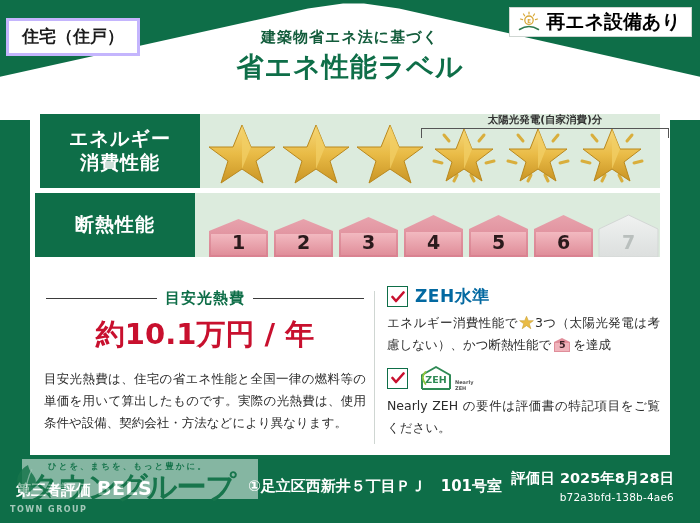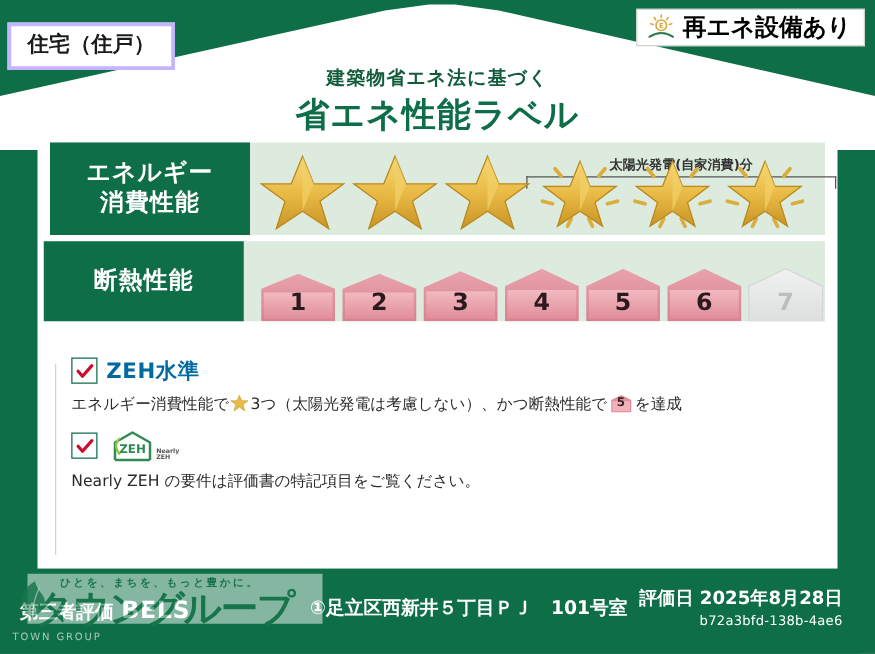--- a/index.html
+++ b/index.html
@@ -46,21 +46,21 @@
     height:30px;box-sizing:border-box;
     display:flex;align-items:center;gap:5px;
     padding:0 10px 0 7px;
     z-index:40;
   }
   .re-badge .txt{font-size:19px;font-weight:bold;color:#000000;white-space:nowrap;}
   .sun-ico{width:24px;height:22px;display:block;}
 
   
   .heading{
-    position:absolute;left:0;top:53px;width:700px;text-align:center;z-index:30;
+    position:absolute;left:0;top:28px;width:700px;text-align:center;z-index:30;
     pointer-events:none;
   }
   .heading .sub{font-size:15px;font-weight:bold;color:#125c3b;letter-spacing:1px;}
   .heading .main{font-size:27px;font-weight:bold;color:#0e6e48;letter-spacing:1px;margin-top:2px;}
 
   
   .body-panel{
     position:absolute;left:30px;top:110px;width:640px;height:345px;
     background:#ffffff;
   }
@@ -84,21 +84,21 @@
   
   .stars{
     display:flex;align-items:center;height:100%;
     padding-left:6px;gap:2px;
   }
   .star-wrap{position:relative;width:72px;height:68px;}
   .star-wrap svg{position:absolute;left:0;top:0;}
 
   
   .pv-bracket{
-    position:absolute;left:221px;top:13px;width:248px;height:26px;
+    position:absolute;left:221px;top:0;width:248px;height:26px;
     pointer-events:none;
   }
   .pv-bracket .cap{
     text-align:center;font-size:10.5px;font-weight:bold;color:#333333;
     line-height:1;
   }
   .pv-bracket .rule{
     position:relative;margin-top:3px;height:9px;
     border-left:1.5px solid #555;border-right:1.5px solid #555;
     border-top:1.5px solid #555;
@@ -204,21 +204,21 @@
     position:absolute;left:42px;top:6px;font-size:8.5px;color:#1d7a4f;
     letter-spacing:2px;white-space:nowrap;font-weight:bold;
   }
   .wm-name{
     position:absolute;left:22px;top:12px;
     font-size:30px;font-weight:bold;color:#1d7a4f;letter-spacing:-1px;
     white-space:nowrap;
   }
   .wm-sub{
     position:absolute;left:4px;top:50px;font-size:8px;color:#ffffff;
-    letter-spacing:1.5px;font-weight:normal;
+    letter-spacing:1.5px;font-weight:bold;
   }
   .wm-leaf{position:absolute;left:2px;top:6px;}
 </style>
 </head>
 <body>
 
 <div class="label-root">
 
   <div class="roof">
     <div class="roof-white"></div>
@@ -407,20 +407,29 @@
               <span class="num">7</span>
             </div>
           </div>
         </div>
       </div>
 
     </div>
 
     <div class="lower">
 
+      <div class="col-left">
+        <div class="cost-head">
+          <span class="ln"></span>
+          <span class="tx">目安光熱費</span>
+          <span class="ln"></span>
+        </div>
+        <div class="cost-amt">約10.1万円 / 年</div>
+        <div class="cost-note">目安光熱費は、住宅の省エネ性能と全国一律の燃料等の単価を用いて算出したものです。実際の光熱費は、使用条件や設備、契約会社・方法などにより異なります。</div>
+      </div>
 
       <div class="col-div"></div>
 
       <div class="col-right">
 
         <div class="crit">
           <div class="crit-head">
             <span class="chk">
               <svg width="14" height="12" viewBox="0 0 14 12">
                 <polyline points="1.5,6 5,10 12.5,1.5" fill="none" stroke="#c8102e" stroke-width="2.6" stroke-linecap="round" stroke-linejoin="round"></polyline>

